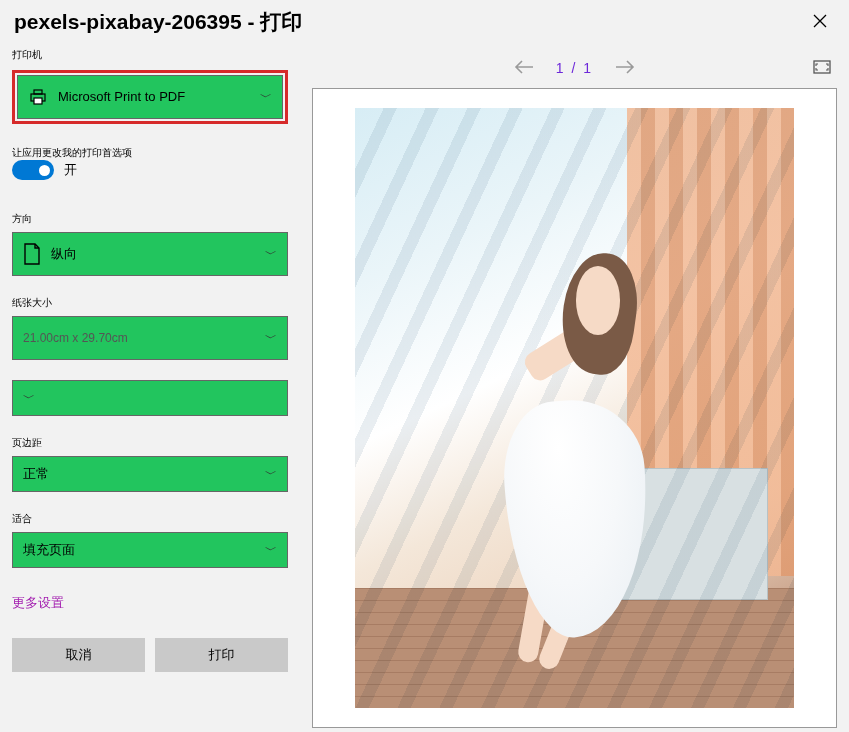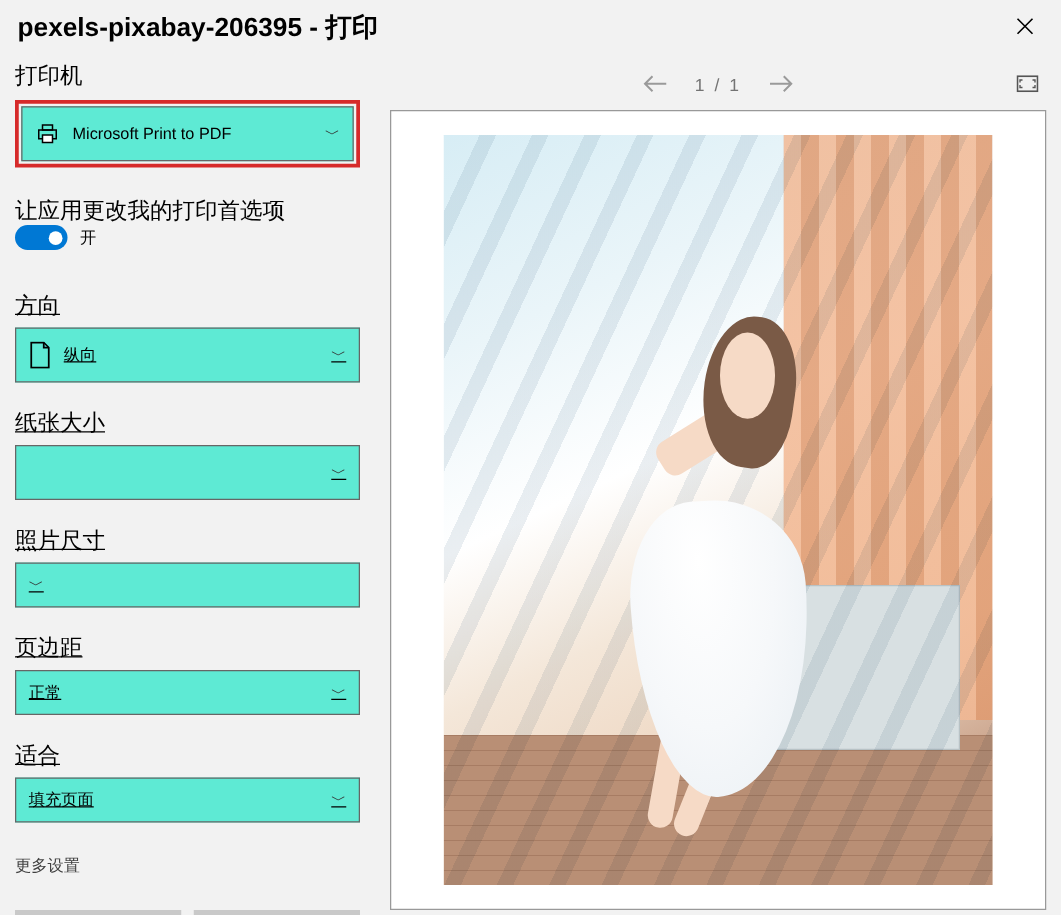--- a/index.html
+++ b/index.html
@@ -33,30 +33,30 @@
       height: calc(100% - 34px);
     }
     .sidebar {
       width: 300px;
       padding: 8px 12px 0 12px;
       display: flex;
       flex-direction: column;
       gap: 8px;
     }
     .label {
-      font-size: 18px;
+      font-size: 10px;
       color: #000;
     }
     .highlight-box {
       border: 3px solid #d62a2a;
       padding: 2px;
     }
     .dropdown {
       border: 1px solid #666;
-      background: #5eead4;
+      background: #22c55e;
       height: 44px;
       display: flex;
       align-items: center;
       padding: 0 10px;
       cursor: pointer;
       position: relative;
     }
     .dropdown.short { height: 36px; }
     .dropdown-icon-svg {
       margin-right: 10px;
@@ -92,24 +92,24 @@
     .toggle::after {
       content: "";
       position: absolute;
       width: 11px;
       height: 11px;
       background: #fff;
       border-radius: 50%;
       top: 4.5px;
       right: 4.5px;
     }
-    .section { margin-top: 12px; text-decoration: underline; }
+    .section { margin-top: 12px; }
     .section .label { margin-bottom: 6px; display: block; }
     .link {
-      color: #404040;
+      color: #a21caf;
       font-size: 13px;
       cursor: pointer;
       margin-top: 18px;
     }
     .button-row {
       display: flex;
       gap: 10px;
       margin-top: 18px;
     }
     .btn {
@@ -136,21 +136,21 @@
       position: relative;
     }
     .nav-arrow {
       font-size: 18px;
       color: #9a9a9a;
       cursor: pointer;
     }
     .page-ind {
       font-size: 14px;
       letter-spacing: 2px;
-      color: #737373;
+      color: #6d28d9;
     }
     .fit-btn {
       position: absolute;
       right: 6px;
       cursor: pointer;
     }
     .page-frame {
       flex: 1;
       border: 1px solid #999;
       background: #fff;
@@ -267,27 +267,27 @@
           <span class="dropdown-main">纵向</span>
         </div>
         <span class="chevron">﹀</span>
       </div>
     </div>
 
     <div class="section">
       <span class="label">纸张大小</span>
       <div class="dropdown">
         <div class="dropdown-body">
-        </div>
-        <span class="chevron">﹀</span>
-      </div>
-    </div>
-
-    <div class="section">
-      <span class="label">照片尺寸</span>
+          <span class="dropdown-sub">21.00cm x 29.70cm</span>
+        </div>
+        <span class="chevron">﹀</span>
+      </div>
+    </div>
+
+    <div class="section">
       <div class="dropdown short">
         <span class="chevron">﹀</span>
       </div>
     </div>
 
     <div class="section">
       <span class="label">页边距</span>
       <div class="dropdown short">
         <div class="dropdown-body">
           <span class="dropdown-main">正常</span>
@@ -302,22 +302,22 @@
         <div class="dropdown-body">
           <span class="dropdown-main">填充页面</span>
         </div>
         <span class="chevron">﹀</span>
       </div>
     </div>
 
     <div class="link">更多设置</div>
 
     <div class="button-row">
+      <button class="btn">取消</button>
       <button class="btn">打印</button>
-      <button class="btn">取消</button>
     </div>
   </div>
 
   <div class="preview-area">
     <div class="page-nav">
       <span class="nav-arrow">
         <svg width="20" height="14" viewBox="0 0 20 14">
             <path d="M8 1 L2 7 L8 13 M2 7 H19" fill="none" stroke="#9a9a9a" stroke-width="1.6"></path>
           </svg>
       </span>

